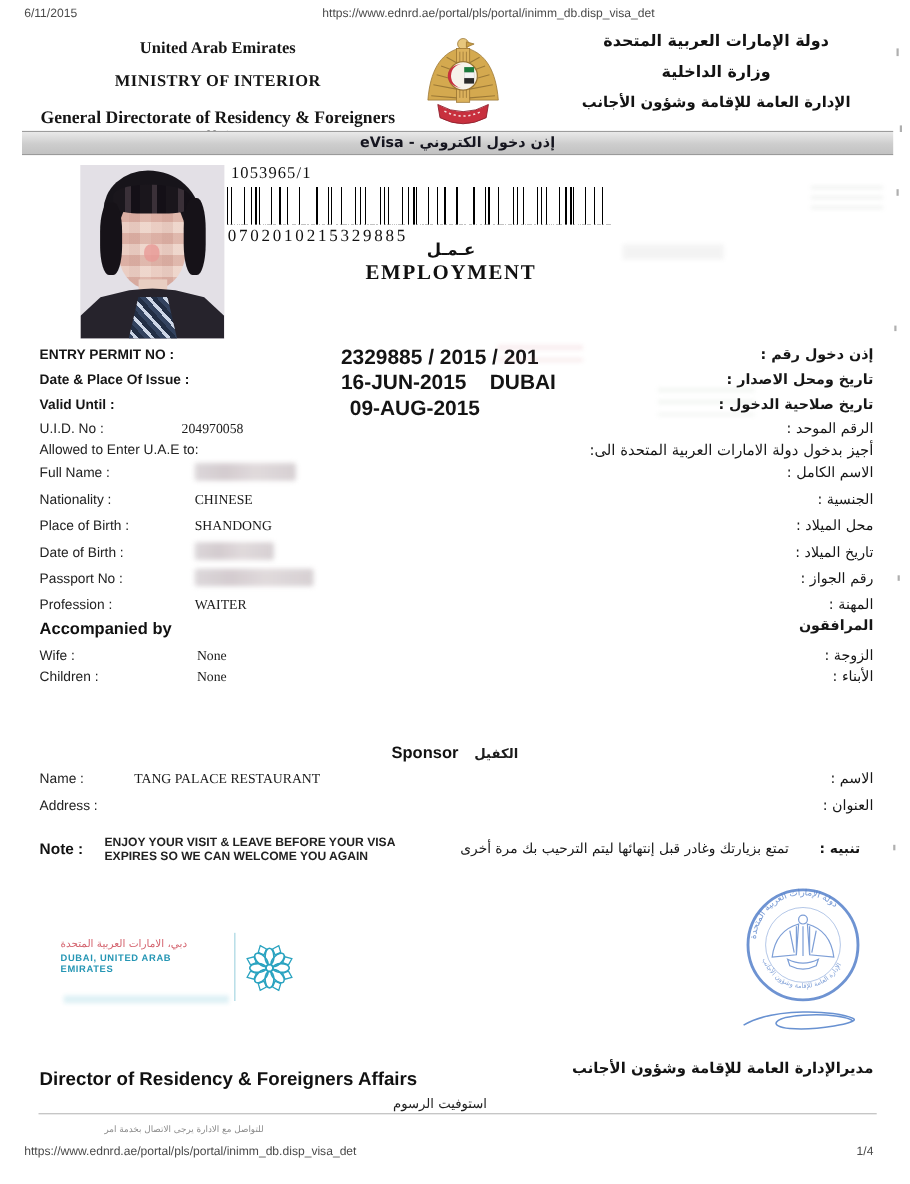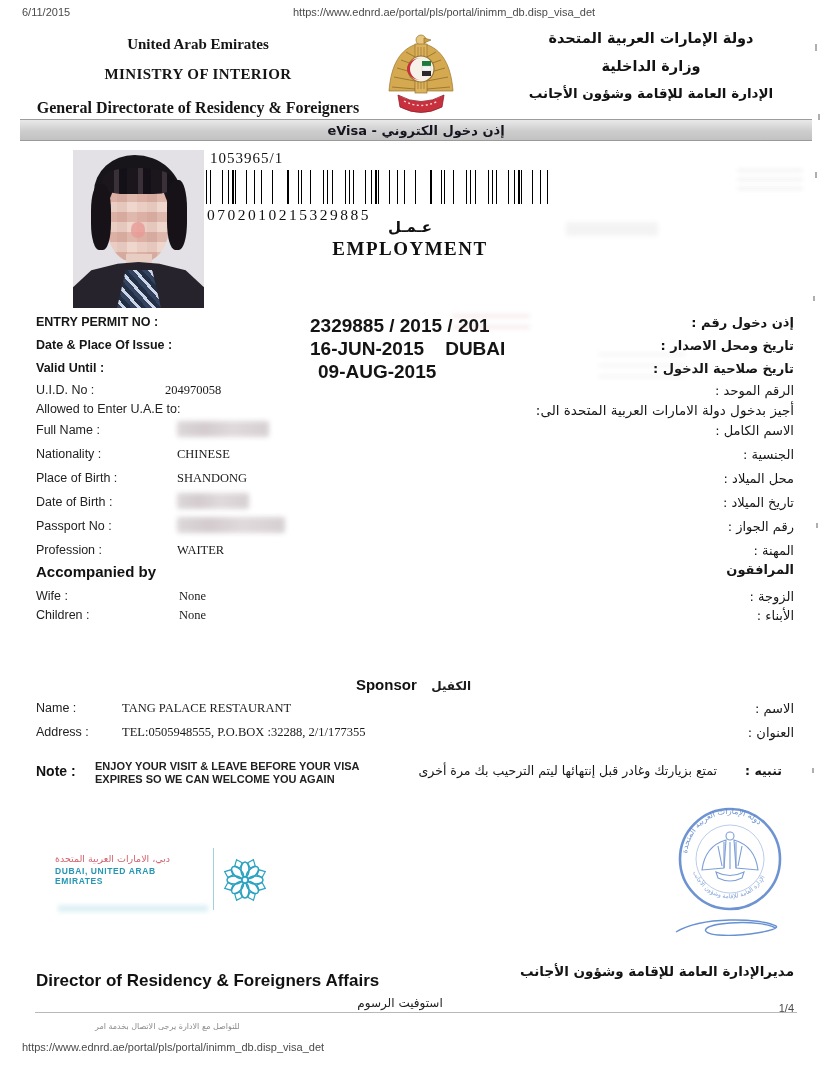--- a/index.html
+++ b/index.html
@@ -210,21 +210,20 @@
   <span style="font-size:15px;font-weight:bold;color:#111;">Sponsor</span>
   <span style="font-family:'DejaVu Sans',sans-serif;font-size:12px;font-weight:bold;margin-left:10px;">الكفيل</span>
 </div>
 <div class="frow" style="top:701px">
   <span class="flabel">Name :</span>
   <span class="v-serif" style="left:122px">TANG PALACE RESTAURANT</span>
   <span class="flabel-ar">الاسم :</span>
 </div>
 <div class="frow" style="top:725px">
   <span class="flabel">Address :</span>
-  <span class="v-serif" style="left:122px">TEL:0505948555, P.O.BOX :32288, 2/1/177355</span>
   <span class="flabel-ar">العنوان :</span>
 </div>
 
 <div class="abs note-label">Note :</div>
 <div class="abs note-text">ENJOY YOUR VISIT &amp; LEAVE BEFORE YOUR VISA EXPIRES SO WE CAN WELCOME YOU AGAIN</div>
 <div class="abs note-ar">
   <span class="lbl">تنبيه :</span>
   <span>تمتع بزيارتك وغادر قبل إنتهائها ليتم الترحيب بك مرة أخرى</span>
 </div>
 
@@ -283,21 +282,21 @@
   <path d="M4,126 C30,110 88,112 104,120 C110,124 70,131 46,129 C26,127 30,119 58,117 C80,115 100,119 103,122" stroke="#4d7ec9" stroke-width="1.4" fill="none" opacity=".85"></path>
 </svg>
 
 <div class="abs director-en">Director of Residency &amp; Foreigners Affairs</div>
 <div class="abs director-ar">مديرالإدارة العامة للإقامة وشؤون الأجانب</div>
 <div class="abs fees-ar">استوفيت الرسوم</div>
 <div class="abs foot-line"></div>
 <div class="abs contact-ar">للتواصل مع الادارة يرجى الاتصال بخدمة امر</div>
 
 <div class="abs print-meta" style="left:22px;top:1041px;">https://www.ednrd.ae/portal/pls/portal/inimm_db.disp_visa_det</div>
-<div class="abs print-meta" style="right:33px;top:1002px;text-align:center;">1/4</div>
+<div class="abs print-meta" style="right:33px;top:1041px;text-align:center;">1/4</div>
 
 <div class="ghost" style="left:737px;top:168px;width:66px;height:28px;background:repeating-linear-gradient(0deg,transparent 0 6px,rgba(140,155,140,.4) 6px 9px);opacity:.35;"></div>
 <div class="ghost" style="left:566px;top:222px;width:92px;height:14px;background:rgba(150,150,150,.35);opacity:.3;"></div>
 <div class="ghost" style="left:452px;top:310px;width:78px;height:26px;background:repeating-linear-gradient(0deg,transparent 0 7px,rgba(214,140,150,.4) 7px 11px);opacity:.4;"></div>
 <div class="ghost" style="left:598px;top:350px;width:88px;height:36px;background:repeating-linear-gradient(0deg,transparent 0 8px,rgba(150,175,150,.35) 8px 11px);opacity:.35;"></div>
 <div class="speck" style="left:815px;top:44px;width:2px;height:7px;"></div>
 <div class="speck" style="left:818px;top:114px;width:2px;height:6px;"></div>
 <div class="speck" style="left:815px;top:172px;width:2px;height:6px;"></div>
 <div class="speck" style="left:813px;top:296px;width:2px;height:5px;"></div>
 <div class="speck" style="left:816px;top:523px;width:2px;height:5px;"></div>

